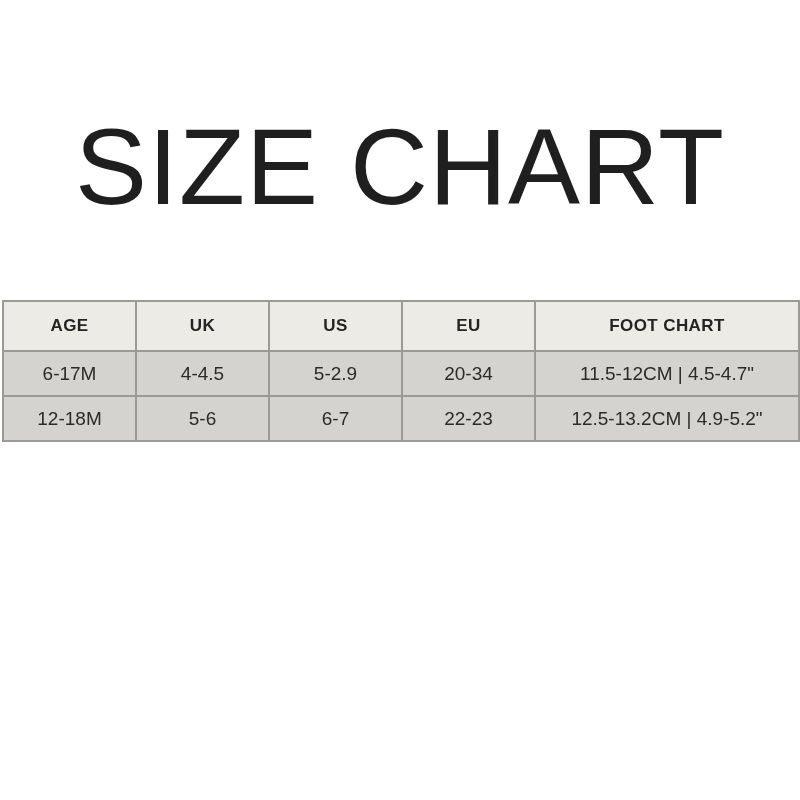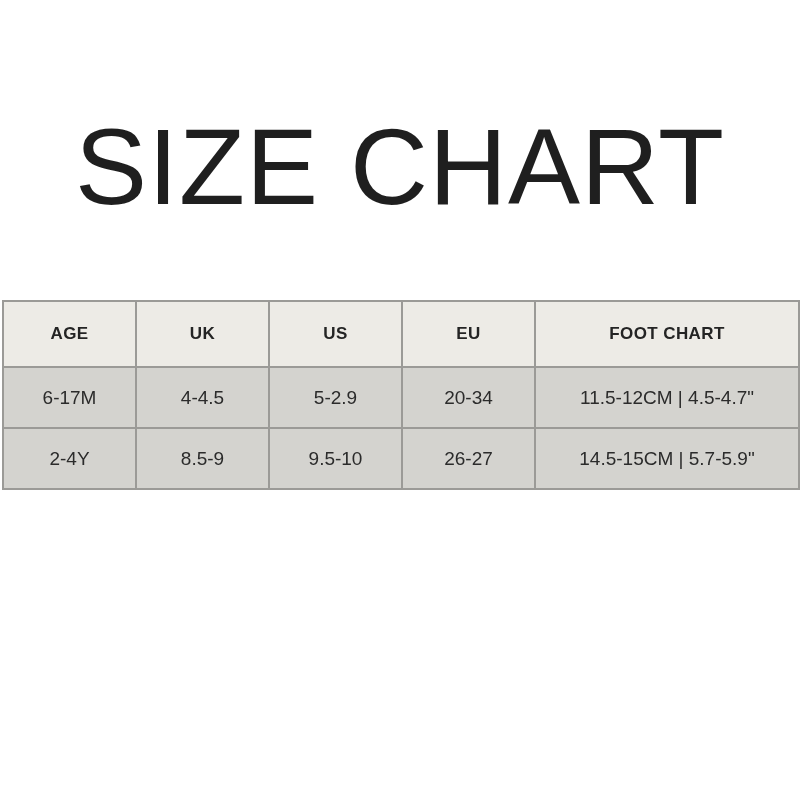--- a/index.html
+++ b/index.html
@@ -37,21 +37,21 @@
     top: 300px;
     width: 796px;
     border-collapse: collapse;
     table-layout: fixed;
   }
   .size-table th,
   .size-table td {
     border: 2px solid #9b9a97;
     text-align: center;
     vertical-align: middle;
-    padding: 8px;
+    padding: 0;
   }
   .size-table th {
     background: #edebe6;
     height: 48px;
     font-size: 17px;
     font-weight: 700;
     letter-spacing: 0.4px;
     color: #242424;
   }
   .size-table td {
@@ -88,20 +88,20 @@
   </thead>
   <tbody>
     <tr>
       <td>6-17M</td>
       <td>4-4.5</td>
       <td>5-2.9</td>
       <td>20-34</td>
       <td>11.5-12CM | 4.5-4.7"</td>
     </tr>
     <tr>
-      <td>2-4Y</td>
-      <td>8.5-9</td>
-      <td>9.5-10</td>
-      <td>26-27</td>
-      <td>14.5-15CM | 5.7-5.9"</td>
+      <td>12-18M</td>
+      <td>5-6</td>
+      <td>6-7</td>
+      <td>22-23</td>
+      <td>12.5-13.2CM | 4.9-5.2"</td>
     </tr>
   </tbody>
 </table>
 
 </body></html>

